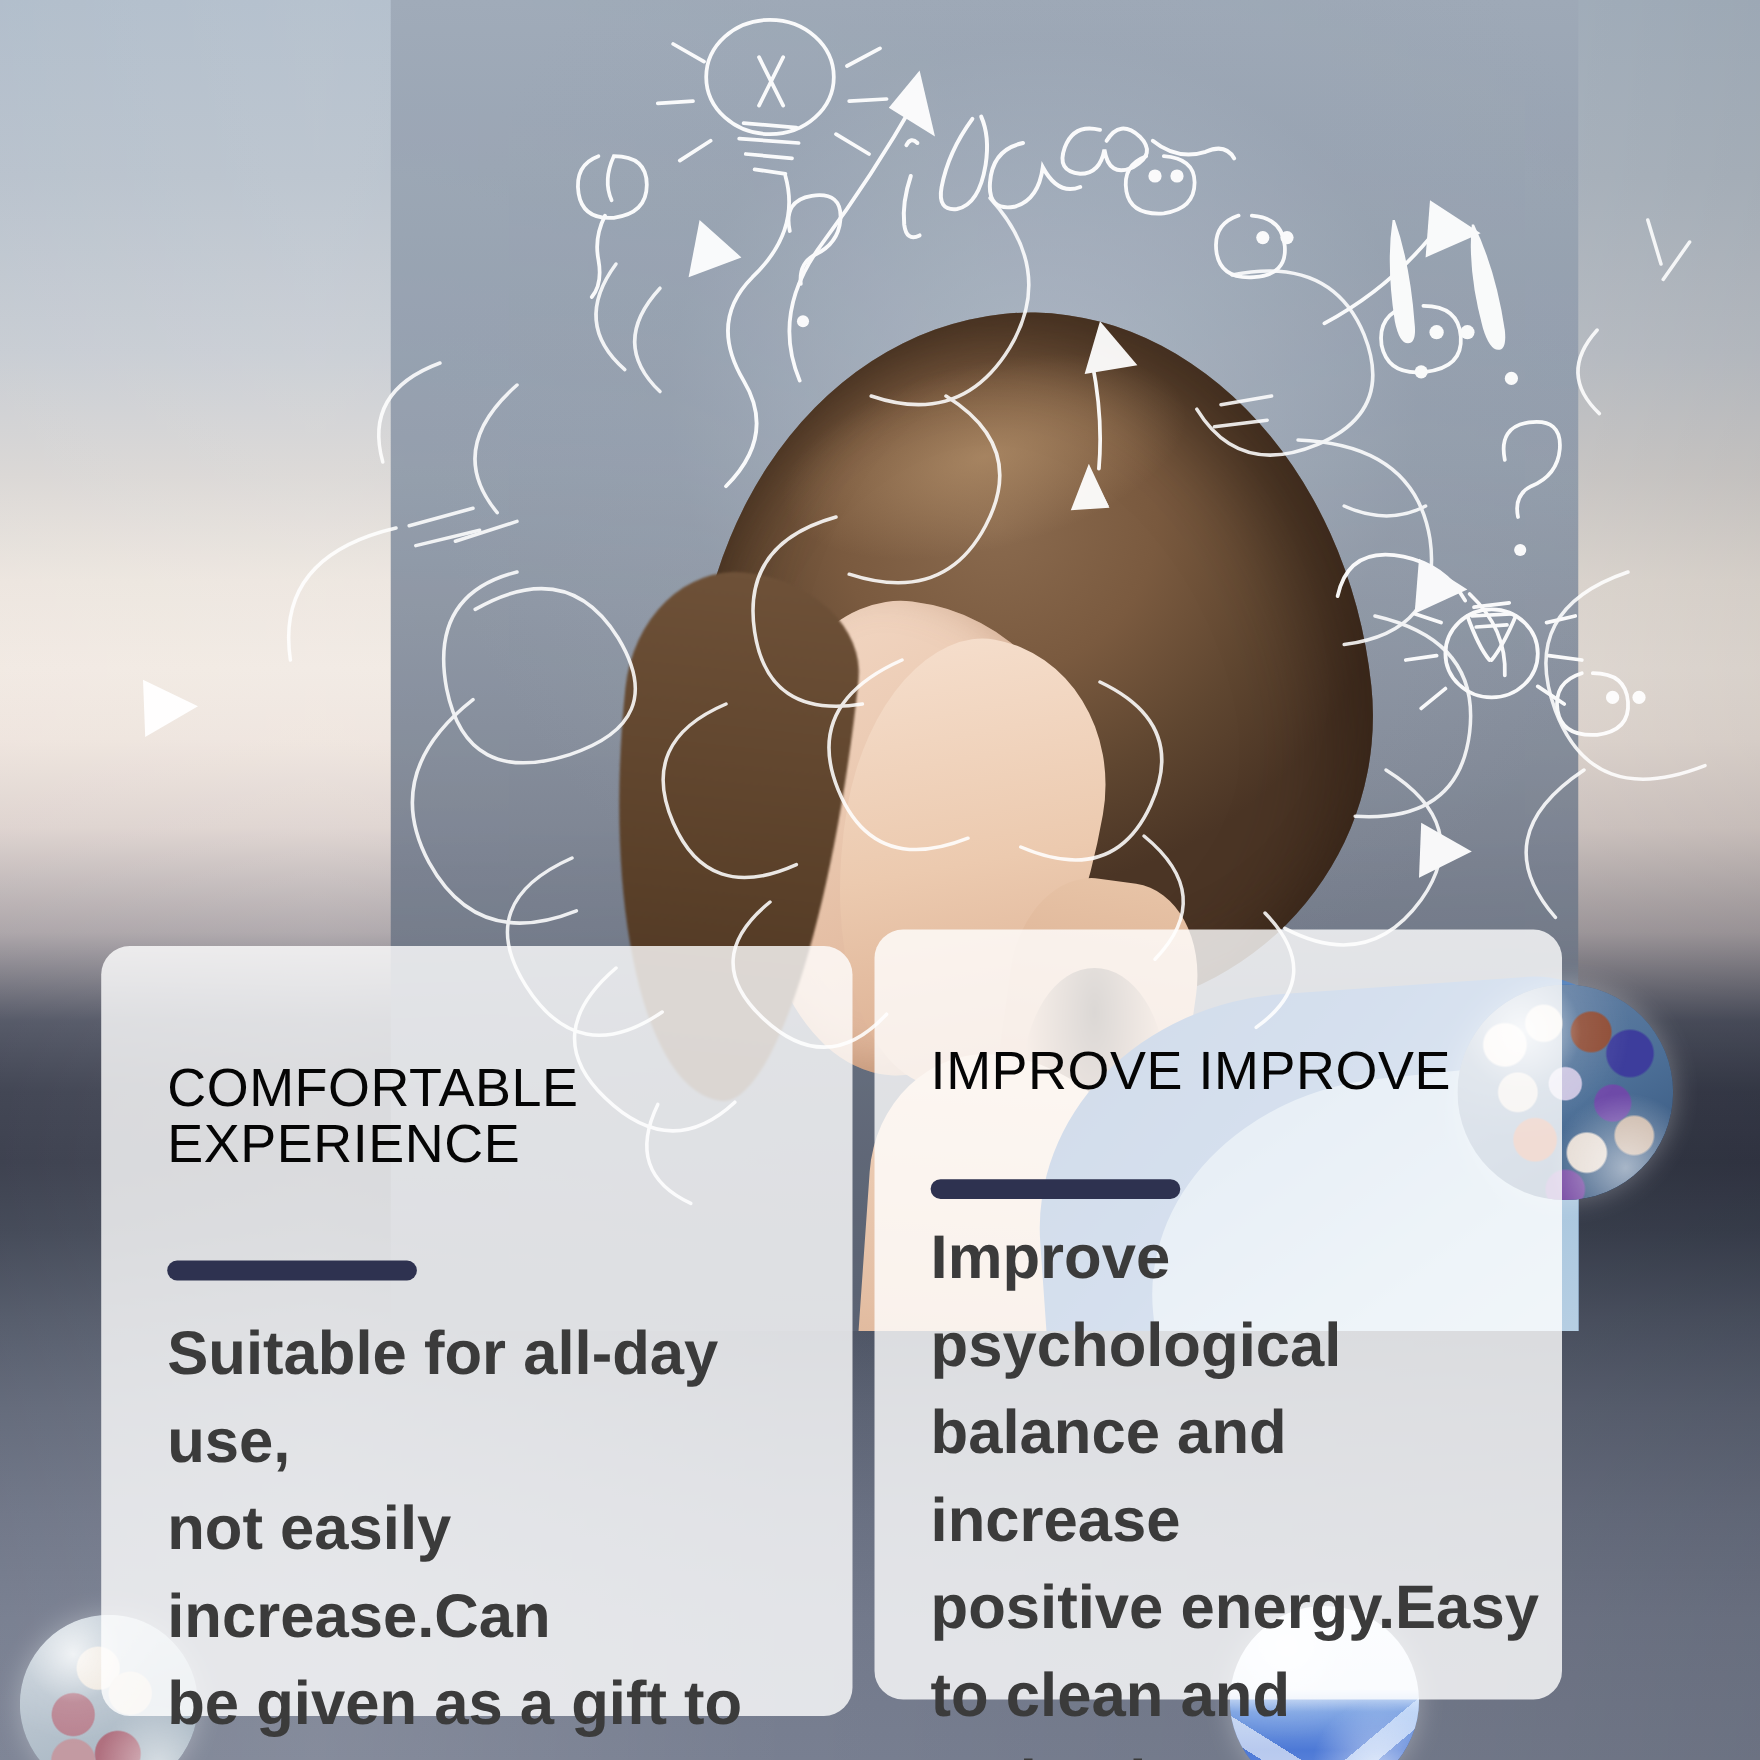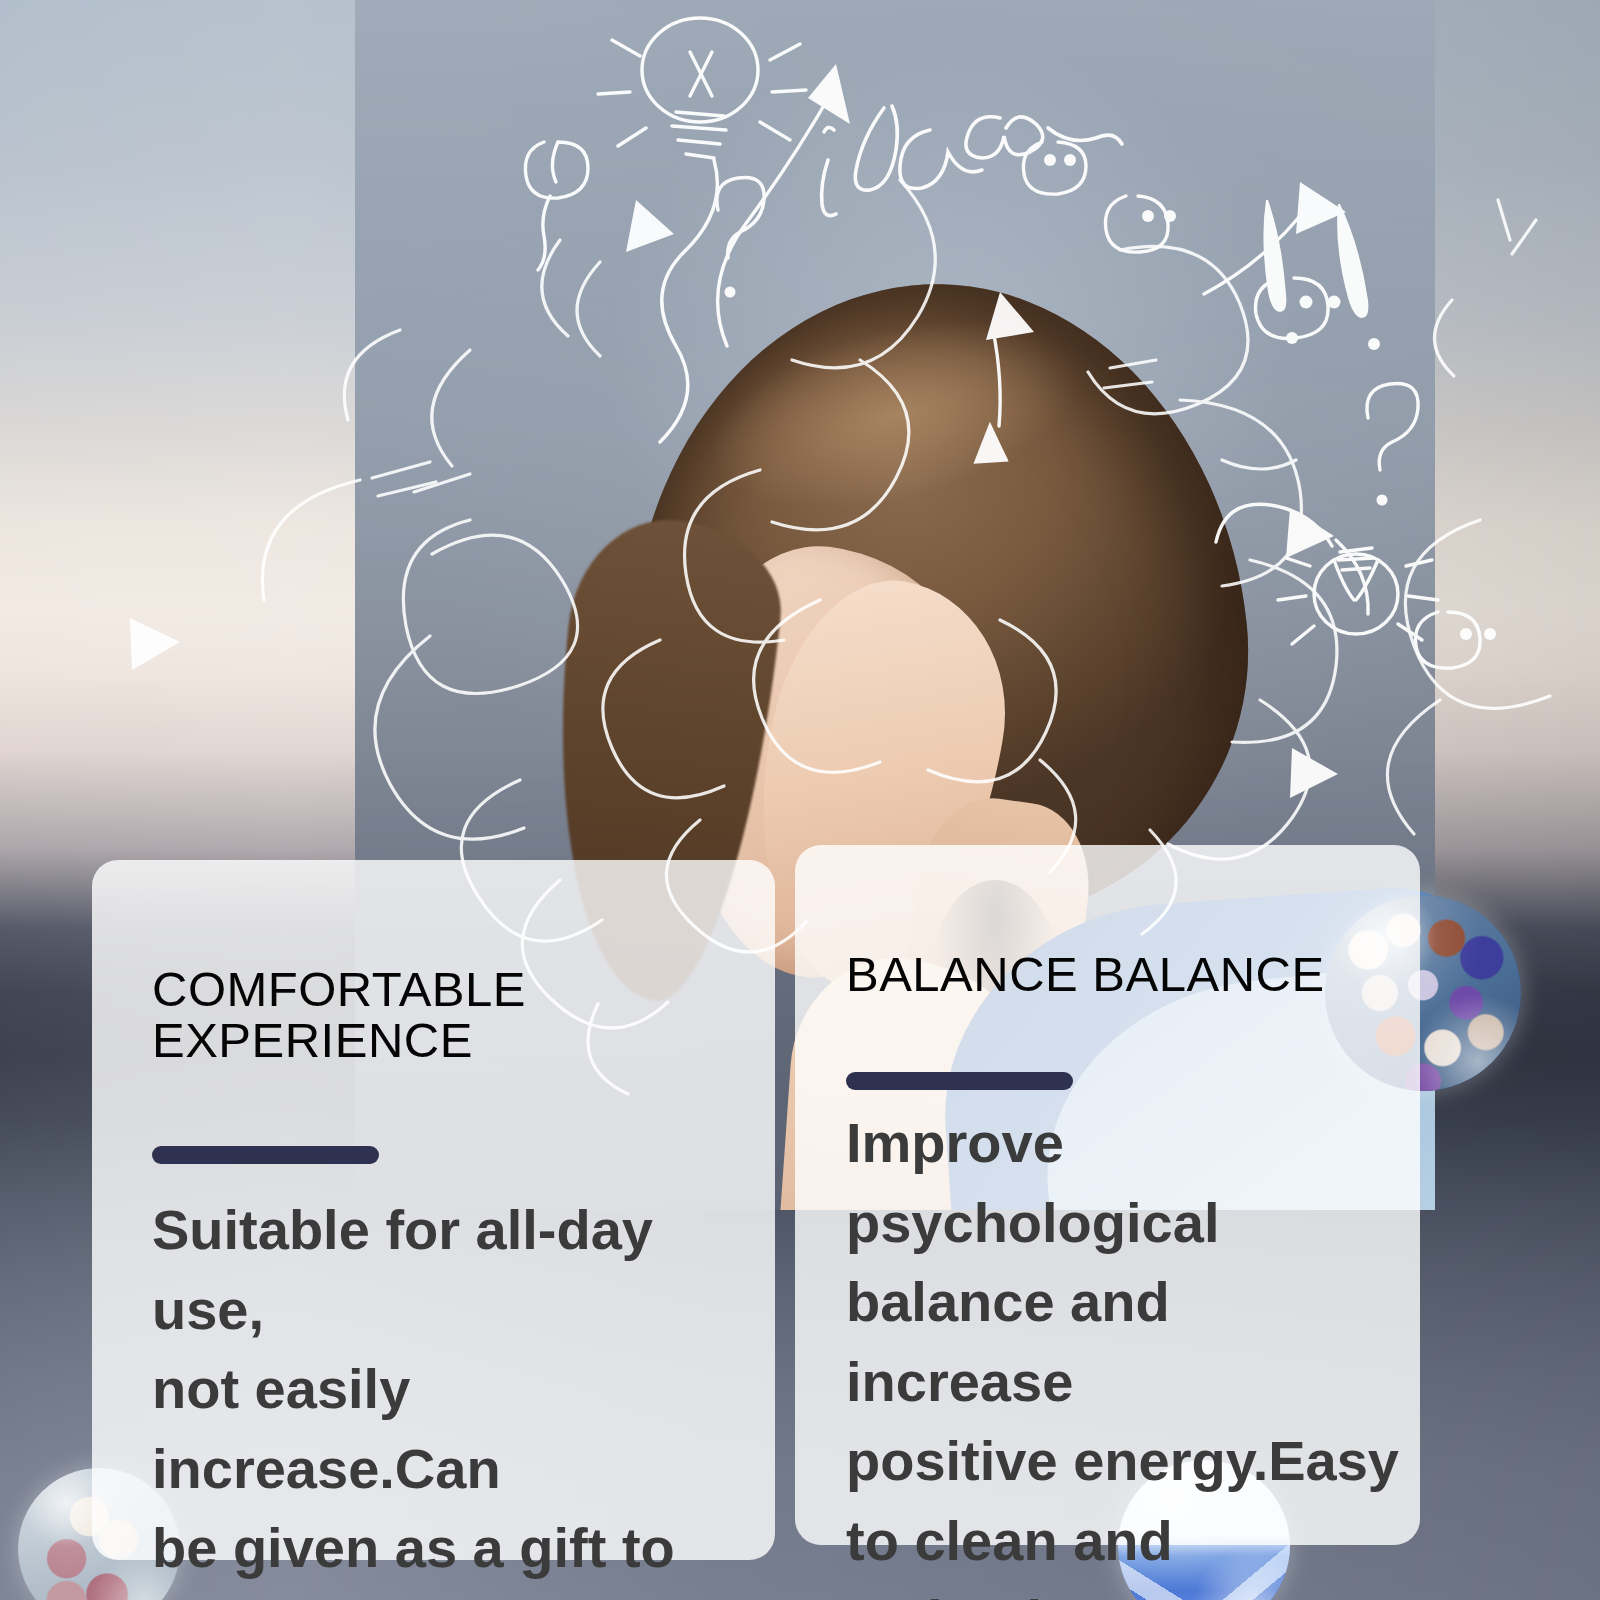--- a/index.html
+++ b/index.html
@@ -423,21 +423,21 @@
     <div class="card-inner left-body">
       <div class="card-body">Suitable for all-day use,
 not easily increase.Can
 be given as a gift to
 convey love and warmth.</div>
     </div>
   </div>
 
   <div class="card card-right">
     <div class="card-inner right-title">
-      <div class="card-title">BALANCE BALANCE</div>
+      <div class="card-title">IMPROVE IMPROVE</div>
     </div>
     <div class="rule right-rule"></div>
     <div class="card-inner right-body">
       <div class="card-body">Improve psychological
 balance and increase
 positive energy.Easy
 to clean and maintain,
 maintains long-lasting
 shine.</div>
     </div>

